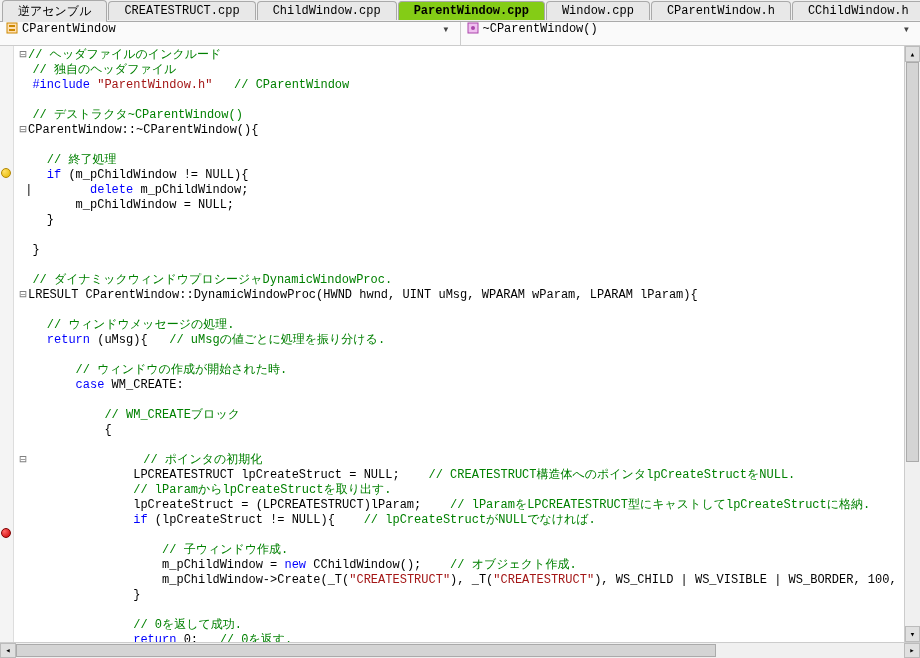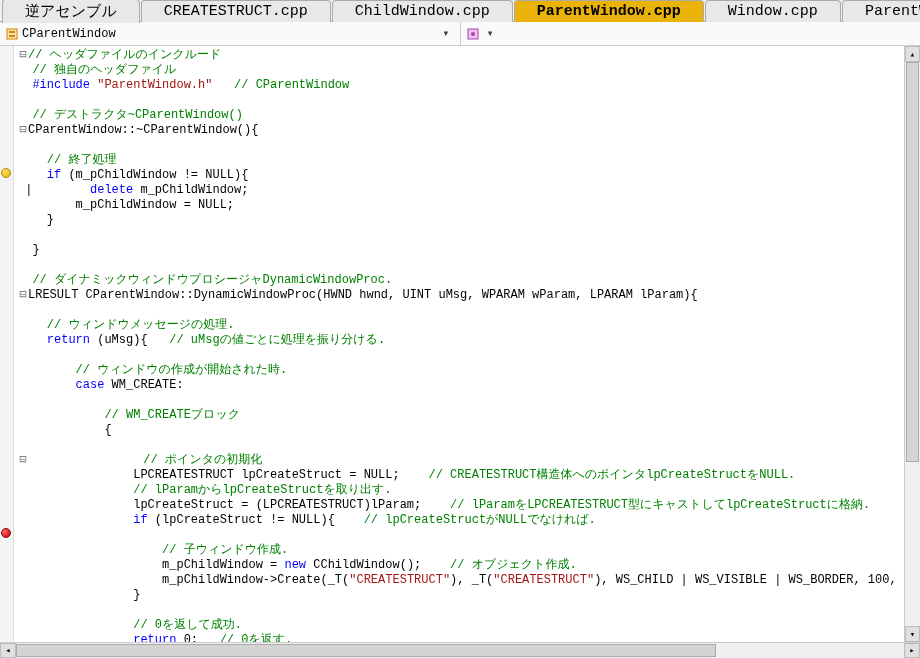--- a/index.html
+++ b/index.html
@@ -11,32 +11,32 @@
 }
 .tabs-bar {
   display: flex;
   align-items: center;
   background: #f0f0f0;
   border-bottom: 1px solid #aaa;
   height: 22px;
   padding-left: 2px;
 }
 .tab {
-  padding: 2px 22px;
+  padding: 2px 15px;
   border: 1px solid #aaa;
   border-bottom: none;
   background: #e8e8e8;
   margin-right: 1px;
   border-radius: 4px 4px 0 0;
   cursor: pointer;
-  font-size: 15px;
+  font-size: 12px;
   white-space: nowrap;
 }
 .tab.active {
-  background: #eab308;
+  background: #84cc16;
   font-weight: bold;
 }
 .tabs-right {
   margin-left: auto;
   display: flex;
   align-items: center;
   gap: 6px;
   padding-right: 4px;
 }
 .tab-arrow, .tab-close {
@@ -46,21 +46,20 @@
 }
 .dual-bar {
   display: flex;
   height: 24px;
   border-bottom: 1px solid #ccc;
   background: #fafafa;
 }
 .dual-half {
   flex: 1;
   display: flex;
-  align-items: center;
   padding: 0 6px;
   border-right: 1px solid #ccc;
 }
 .dual-half:last-child { border-right: none; }
 .dual-text { flex: 1; }
 .dual-drop {
   cursor: pointer;
   padding: 0 4px;
   color: #444;
 }
@@ -171,21 +170,21 @@
 </style>
 </head>
 <body>
 
 <div class="tabs-bar">
   <div class="tab">逆アセンブル</div>
   <div class="tab">CREATESTRUCT.cpp</div>
   <div class="tab">ChildWindow.cpp</div>
   <div class="tab active">ParentWindow.cpp</div>
   <div class="tab">Window.cpp</div>
-  <div class="tab">ParentWindow.h</div>
+  <div class="tab">CParentWindow.h</div>
   <div class="tab">CChildWindow.h</div>
   <div class="tab">Create.h</div>
   <div class="tabs-right">
     <span class="tab-arrow">▾</span>
     <span class="tab-close">✕</span>
   </div>
 </div>
 
 <div class="dual-bar">
   <div class="dual-half">
@@ -199,20 +198,21 @@
     <span class="dual-text">CParentWindow</span>
     <span class="dual-drop">▾</span>
   </div>
   <div class="dual-half">
     <span class="icon-class">
       <svg viewBox="0 0 12 12">
           <rect x="1" y="1" width="10" height="10" fill="#f0c0f0" stroke="#aa44aa"></rect>
           <circle cx="6" cy="6" r="2" fill="#aa44aa"></circle>
         </svg>
     </span>
+    <span class="dual-text">~CParentWindow()</span>
     <span class="dual-drop">▾</span>
   </div>
 </div>
 
 <div class="editor-area">
   <div class="gutter">
     <div class="bp yellow" style="top:122px"></div>
     <div class="bp red" style="top:482px"></div>
   </div>
   <div class="code"><span class="fold">⊟</span><span class="c-comment">// ヘッダファイルのインクルード</span>

